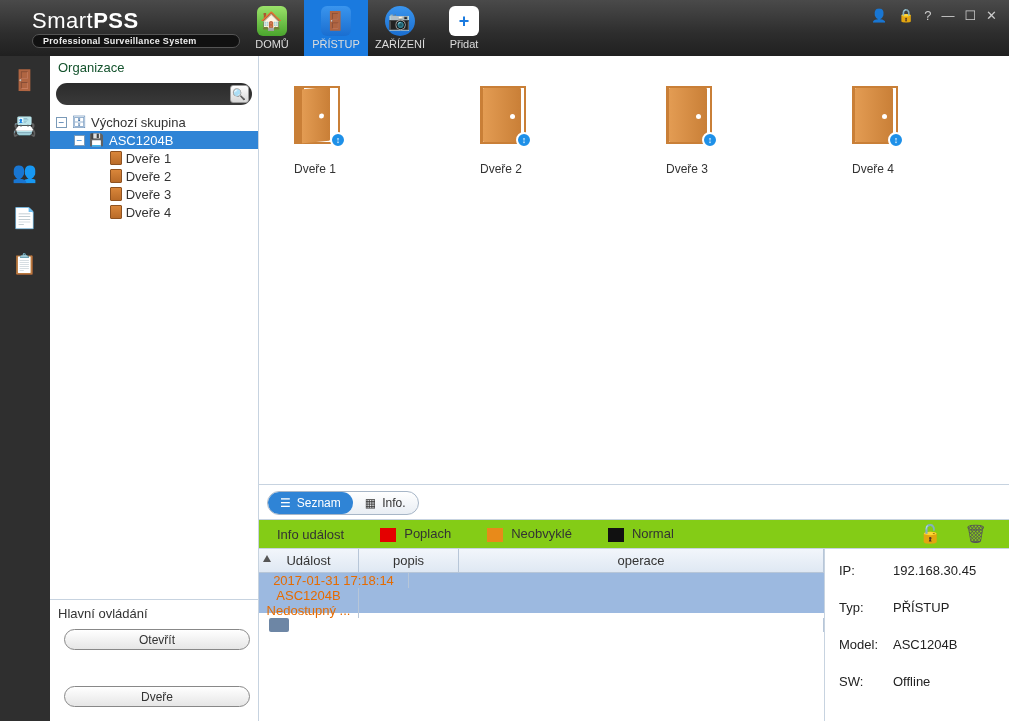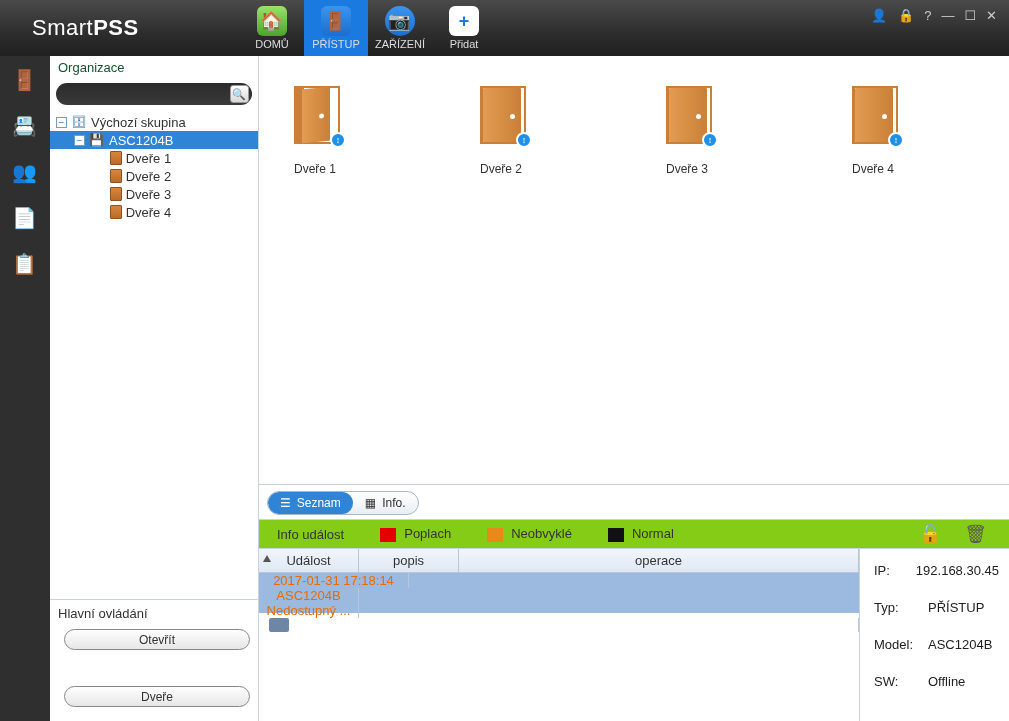--- a/index.html
+++ b/index.html
@@ -82,34 +82,35 @@
     .ghead{display:flex;background:linear-gradient(#f2f6fb,#dfe8f3);border-bottom:1px solid #b7c6d8;height:24px;font-size:13px;color:#333;position:relative;}
     .ghead>div,.grow>div{border-right:1px solid #b7c6d8;display:flex;align-items:center;justify-content:center;}
     .c1{width:150px}.c2{width:100px}.c3{width:100px}.c4{flex:1}
     .ghead .sortmk{position:absolute;left:4px;top:6px;width:0;height:0;border-left:4px solid transparent;border-right:4px solid transparent;border-bottom:7px solid #555;}
     .gbody{flex:1;background:#fff;}
     .grow{display:flex;height:40px;background:#9cb9e0;color:#e66b00;font-size:13px;flex-direction:column;}
     .grow .c1,.grow .c2,.grow .c3{justify-content:center}
     .grow .c4{justify-content:flex-start;padding-left:10px;color:#444}
     .opicon{width:20px;height:14px;background:#6d86a5;border-radius:2px;display:inline-block;}
 
-    .details{width:150px;border-left:1px solid #c7d3e0;padding:14px 10px 0 14px;font-size:13px;color:#333;}
+    .details{width:185px;border-left:1px solid #c7d3e0;padding:14px 10px 0 14px;font-size:13px;color:#333;}
     .drow{display:flex;margin-bottom:22px;}
     .drow .k{width:54px;color:#222;}
     .drow .v{flex:1;color:#222;}
   </style>
 </head>
 <body>
 
 <div class="topbar">
   <div class="brand">
     <div class="brand-title">
       <span>Smart</span>
         <b>PSS</b>
     </div>
+    <span class="brand-sub">Professional Surveillance System</span>
   </div>
   <div class="navtabs">
     <div class="navtab">
       <div class="nav-icon home">🏠</div>
       <span>DOMŮ</span>
     </div>
     <div class="navtab active">
       <div class="nav-icon door">🚪</div>
       <span>PŘÍSTUP</span>
     </div>

